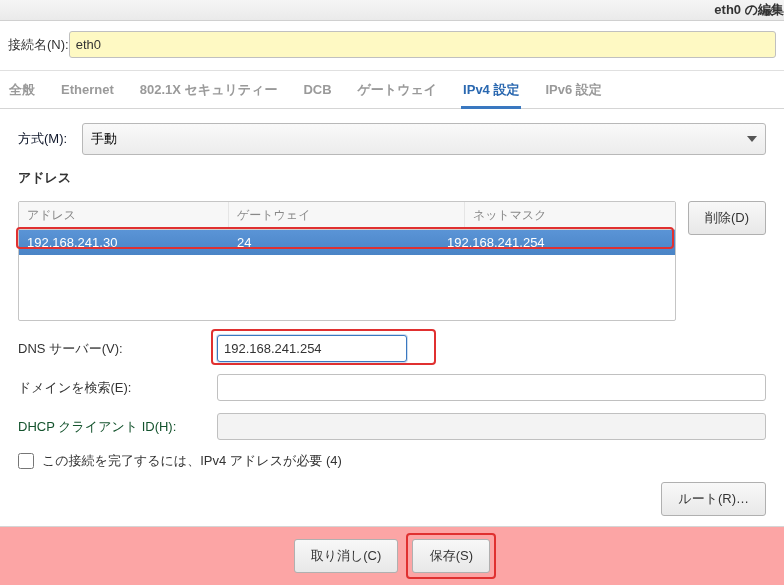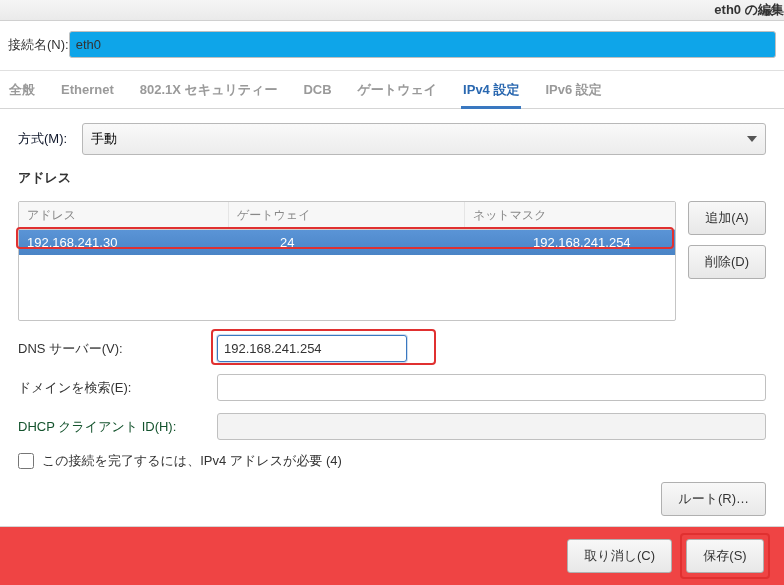--- a/index.html
+++ b/index.html
@@ -2,54 +2,54 @@
 <html><head>
 <meta charset="utf-8">
 <style>
 * { box-sizing: border-box; margin: 0; padding: 0; font-family: sans-serif; font-size: 13px; }
 body { background: #fff; width: 784px; height: 585px; display: flex; flex-direction: column; }
 .titlebar { background: linear-gradient(#f5f5f5,#eaeaea); border-bottom: 1px solid #d0d0d0; height: 28px; display: flex; align-items: center; justify-content: flex-end; position: relative; }
 .titlebar .title { font-weight: bold; color: #333; }
 .close-x { position: absolute; right: 10px; top: 4px; font-size: 16px; color: #333; cursor: pointer; }
 .conn-row { display: flex; align-items: center; padding: 10px 8px 12px 8px; border-bottom: 1px solid #e0e0e0; }
 .conn-row label { color: #333; min-width: 60px; }
-.text-input { flex: 1; border: 1px solid #c0c0c0; border-radius: 3px; padding: 5px 6px; background: #0ea5e9; color: #333; }
+.text-input { flex: 1; border: 1px solid #c0c0c0; border-radius: 3px; padding: 5px 6px; background: #fef9c3; color: #333; }
 .tabs { display: flex; border-bottom: 1px solid #d5d5d5; padding: 0 7px; gap: 22px; height: 38px; align-items: center; }
 .tab { color: #9a9a9a; cursor: pointer; font-weight: bold; padding: 10px 2px; }
 .tab.active { color: #2a68b0; border-bottom: 3px solid #3a78c0; margin-bottom: -1px; padding-bottom: 7px; }
 .content { padding: 14px 18px 10px 18px; flex: 1; display: flex; flex-direction: column; gap: 14px; }
 .row { display: flex; align-items: center; gap: 10px; }
 .row .lbl { min-width: 54px; color: #0f172a; }
 .select { flex: 1; border: 1px solid #b8b8b8; background: linear-gradient(#f9f9f9,#ececec); border-radius: 3px; padding: 6px 8px; display: flex; justify-content: space-between; align-items: center; cursor: pointer; }
 .triangle { width: 0; height: 0; border-left: 5px solid transparent; border-right: 5px solid transparent; border-top: 6px solid #555; }
 .section-heading { font-weight: bold; color: #333; }
 .addr-area { display: flex; gap: 12px; }
 .addr-table { flex: 1; border: 1px solid #c5c5c5; border-radius: 2px; background: #fff; height: 120px; display: flex; flex-direction: column; overflow: hidden; }
 .addr-header { display: flex; border-bottom: 1px solid #d0d0d0; background: #f7f7f7; }
 .addr-header .col { padding: 5px 8px; color: #888; font-size: 12px; border-right: 1px solid #e5e5e5; }
 .addr-header .col:last-child { border-right: none; }
 .col-a { flex: 0 0 210px; }
 .col-b { flex: 0 0 210px; }
 .col-c { flex: 1; }
-.addr-row { display: flex; background: linear-gradient(#5a94d6,#4a84c6); color: #fff; gap: 43px; }
+.addr-row { display: flex; background: linear-gradient(#5a94d6,#4a84c6); color: #fff; }
 .addr-row .cell { padding: 5px 8px; }
 .red-outline { position: absolute; border: 2px solid #e03030; border-radius: 4px; pointer-events: none; }
 .btn-col { display: flex; flex-direction: column; gap: 10px; }
 .btn { border: 1px solid #b0b0b0; background: linear-gradient(#f8f8f8,#e8e8e8); border-radius: 3px; padding: 7px 16px; color: #333; cursor: pointer; text-align: center; min-width: 78px; }
 .form-rows { display: flex; flex-direction: column; gap: 12px; }
 .form-row { display: flex; align-items: center; gap: 24px; }
 .form-row .flabel { width: 175px; color: #333; }
 .form-row .flabel.dim { color: #14532d; }
 .finput { flex: 1; border: 1px solid #c0c0c0; border-radius: 3px; padding: 5px 6px; background: #fff; color: #333; }
 .finput.dim { background: #f3f3f3; color: #aaa; }
 .finput.focus { border: 1px solid #3a78c0; box-shadow: 0 0 0 1px rgba(58,120,192,.25); }
 .check-row { display: flex; align-items: center; gap: 8px; color: #333; }
 .check-row input[type=checkbox] { width: 16px; height: 16px; }
 .routes-row { display: flex; justify-content: flex-end; }
-.footer { border-top: 1px solid #d5d5d5; background: #ef4444; padding: 12px 20px; display: flex; justify-content: flex-end; gap: 14px; }
+.footer { border-top: 1px solid #d5d5d5; background: #fca5a5; padding: 12px 14px; display: flex; justify-content: center; gap: 14px; }
 .addr-wrap { position: relative; flex: 1; }
 .dns-wrap { position: relative; flex: 1; }
 </style>
 </head>
 <body>
 
 <div class="titlebar">
   <span class="title">eth0 の編集</span>
   <span class="close-x">×</span>
 </div>
@@ -91,21 +91,20 @@
         </div>
         <div class="addr-row">
           <div class="cell col-a">192.168.241.30</div>
           <div class="cell col-b">24</div>
           <div class="cell col-c">192.168.241.254</div>
         </div>
       </div>
       <div class="red-outline" style="left:-2px; top:26px; width:100%; height:22px;"></div>
     </div>
     <div class="btn-col">
-      <div class="btn">追加(A)</div>
       <div class="btn">削除(D)</div>
     </div>
   </div>
 
   <div class="form-rows">
     <div class="form-row">
       <span class="flabel">DNS サーバー(V):</span>
       <div class="dns-wrap">
         <input class="finput focus" type="text" value="192.168.241.254" style="">
         <div class="red-outline" style="left:-6px; top:-6px; width:225px; height:36px;"></div>

